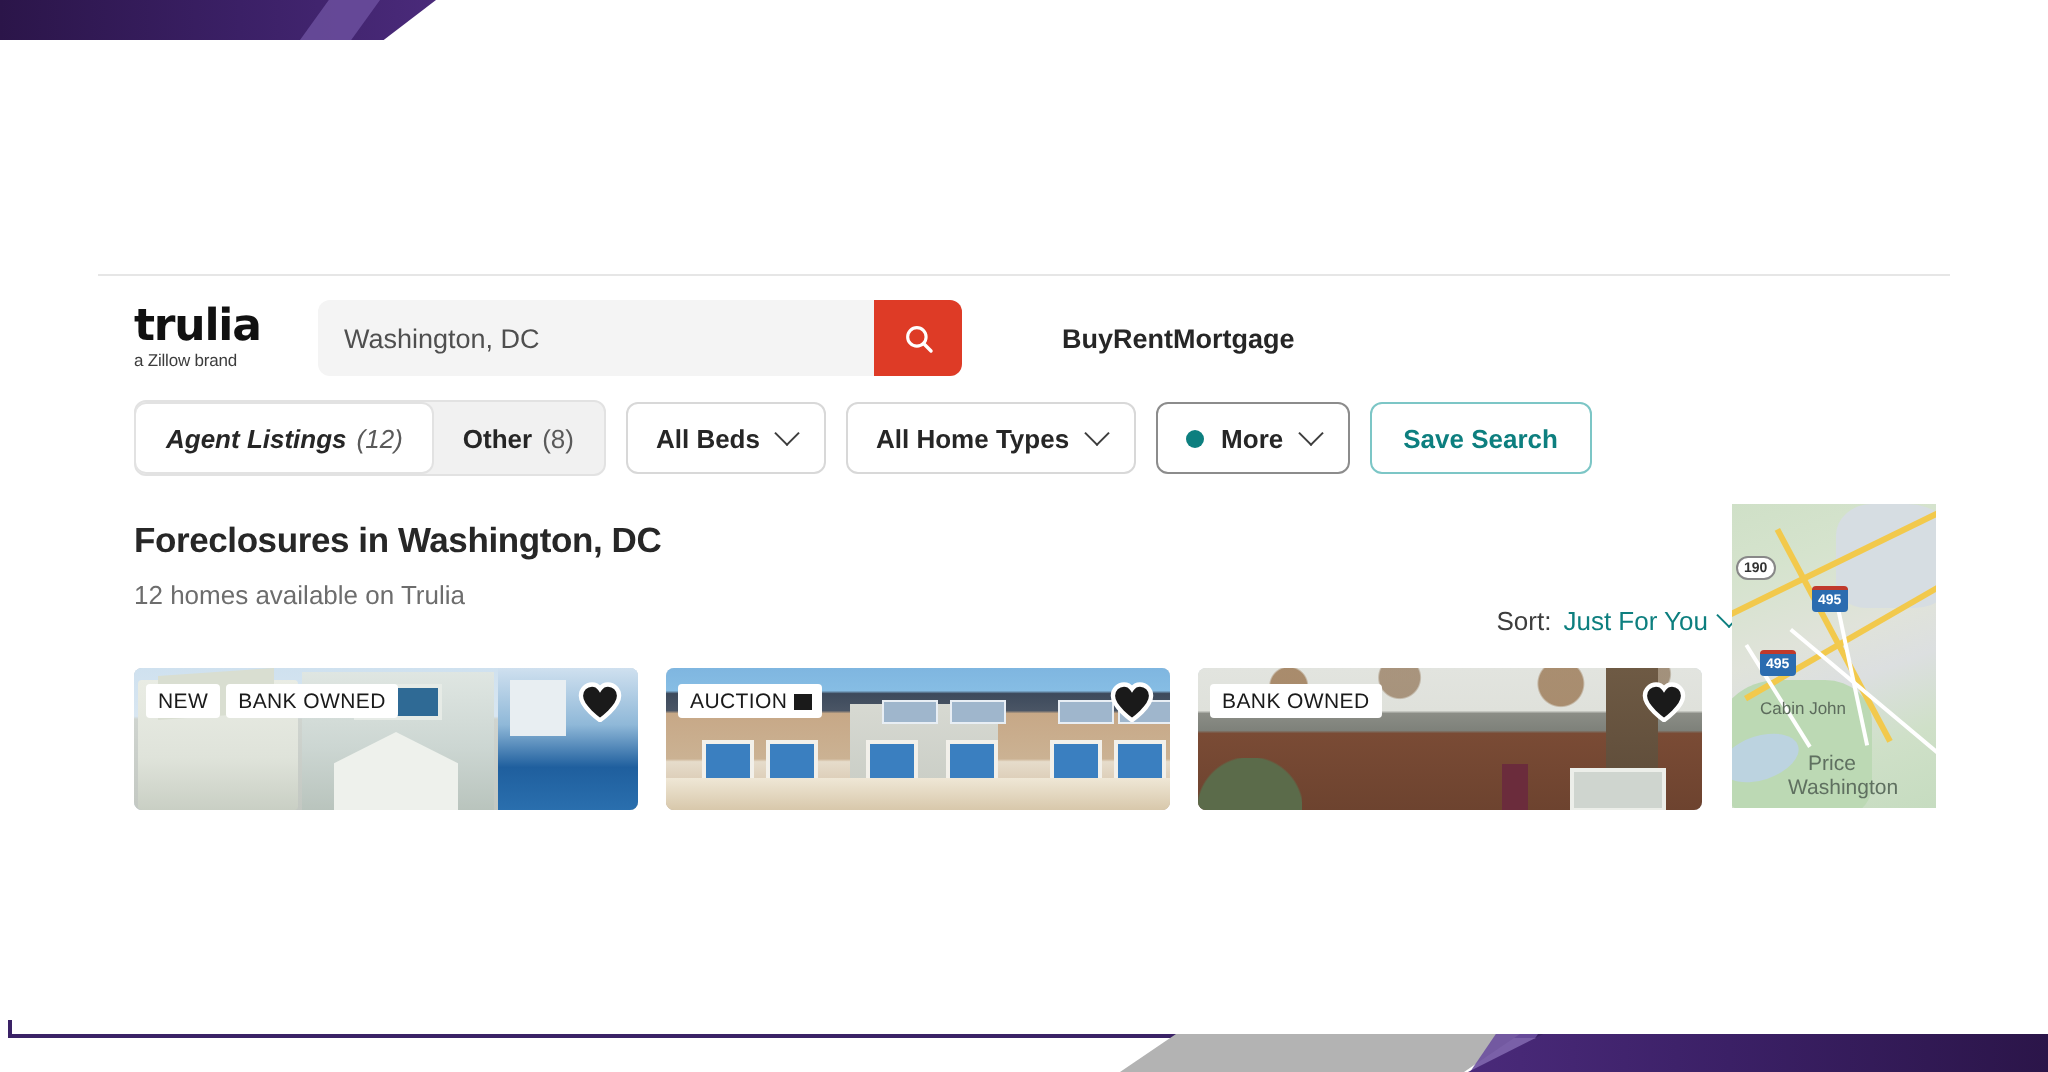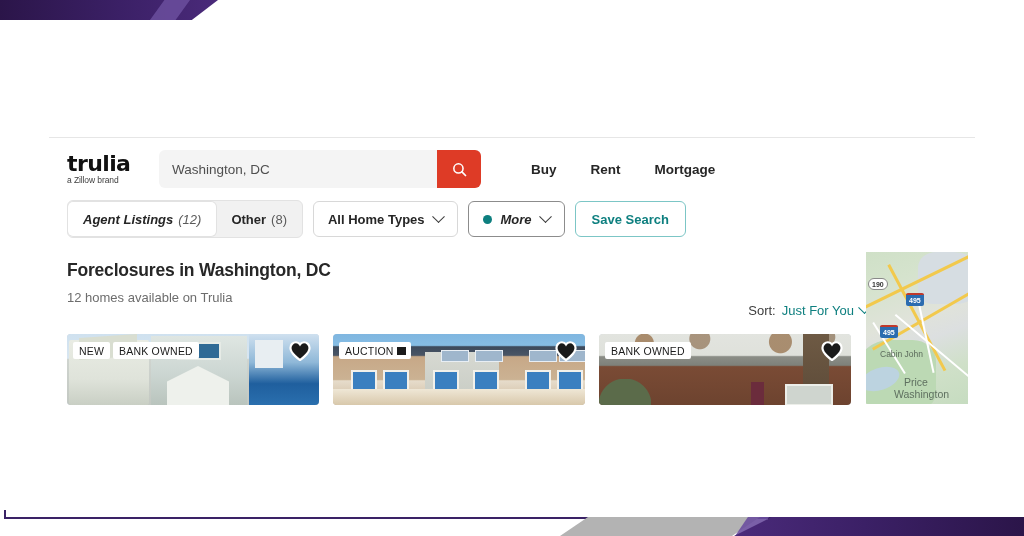--- a/index.html
+++ b/index.html
@@ -137,21 +137,20 @@
     border: none;
     border-radius: 0 6px 6px 0;
     cursor: pointer;
     display: flex;
     align-items: center;
     justify-content: center;
   }
   .nav-links {
     display: flex;
     align-items: center;
-    gap: 34px;
     padding-left: 12px;
   }
   .nav-link {
     font-size: 13.5px;
     font-weight: 700;
     color: #262626;
     cursor: pointer;
     white-space: nowrap;
   }
 
@@ -205,21 +204,21 @@
     border: 1px solid #d8d8d8;
     border-radius: 6px;
     background: #ffffff;
     font-size: 13px;
     font-weight: 700;
     color: #262626;
     cursor: pointer;
     white-space: nowrap;
     box-sizing: border-box;
   }
-  .pill.strong { border-color: #8c8c8c; font-style: italic; }
+  .pill.strong { border-color: #8c8c8c; }
   .pill .dot {
     width: 9px; height: 9px;
     border-radius: 50%;
     background: #0d7f7f;
     flex: none;
   }
   .pill.save {
     border: 1px solid #7cc6c6;
     color: #0d7f7f;
     padding: 12px 16px;
@@ -515,20 +514,24 @@
         <span>Agent Listings</span>
         <span class="seg-count">(12)</span>
       </div>
       <div class="seg-item">
         <span>Other</span>
         <span class="seg-count">(8)</span>
       </div>
     </div>
 
 
+    <div class="pill">
+      <span>All Beds</span>
+      <i class="chev"></i>
+    </div>
 
     <div class="pill">
       <span>All Home Types</span>
       <i class="chev"></i>
     </div>
 
     <div class="pill strong">
       <span class="dot"></span>
       <span>More</span>
       <i class="chev"></i>

